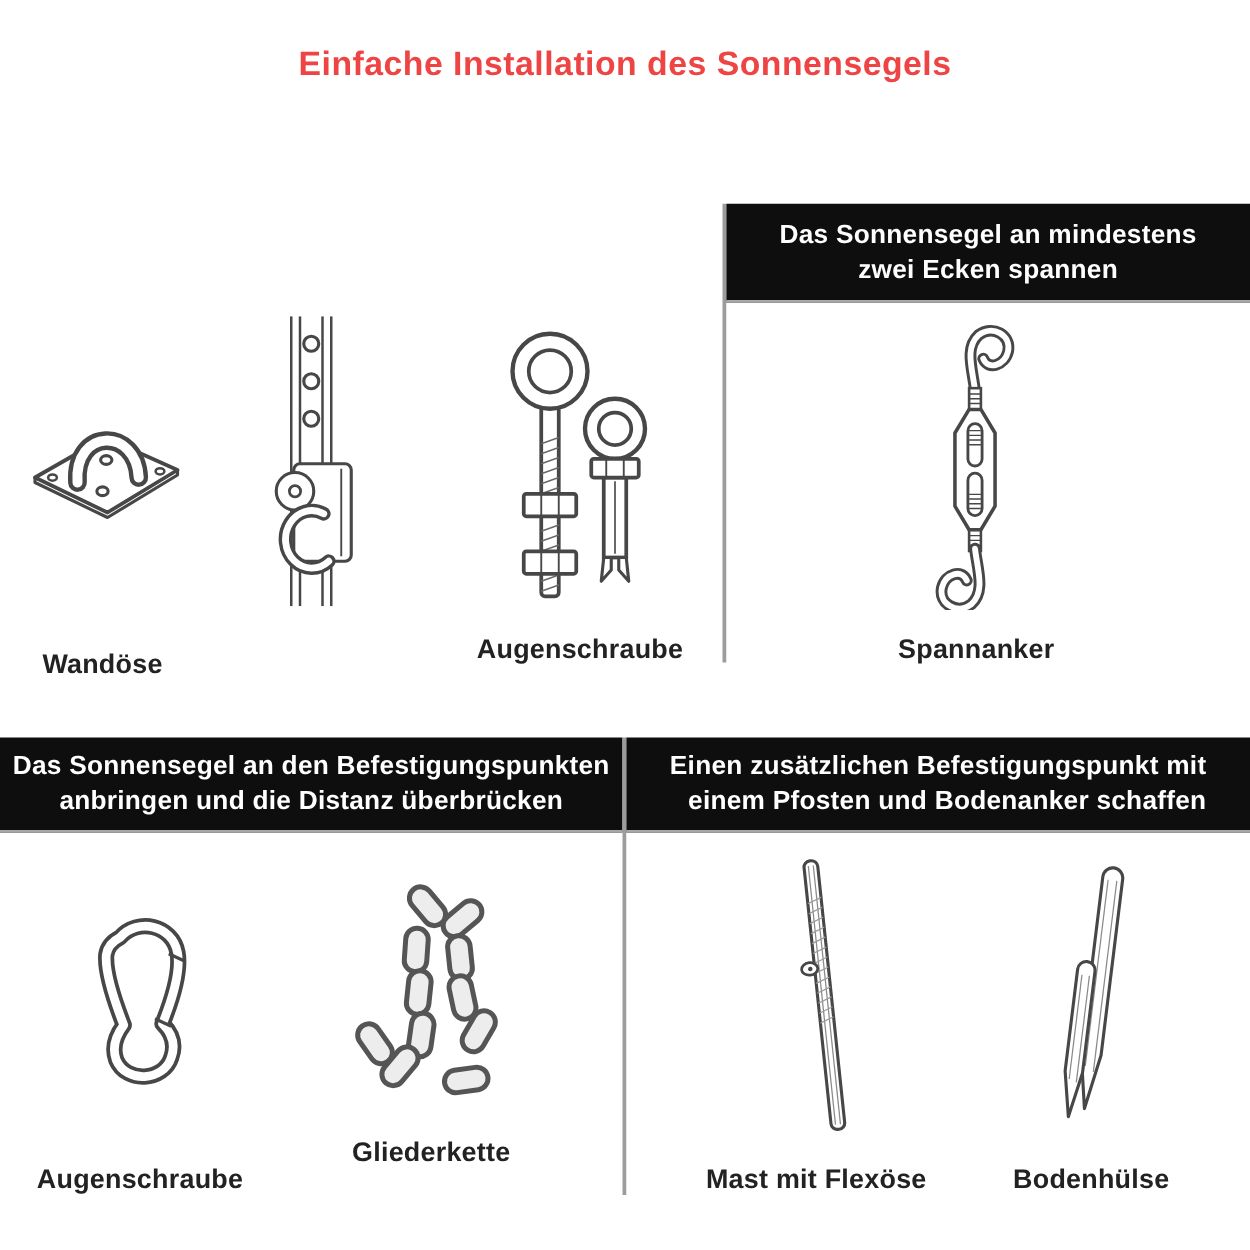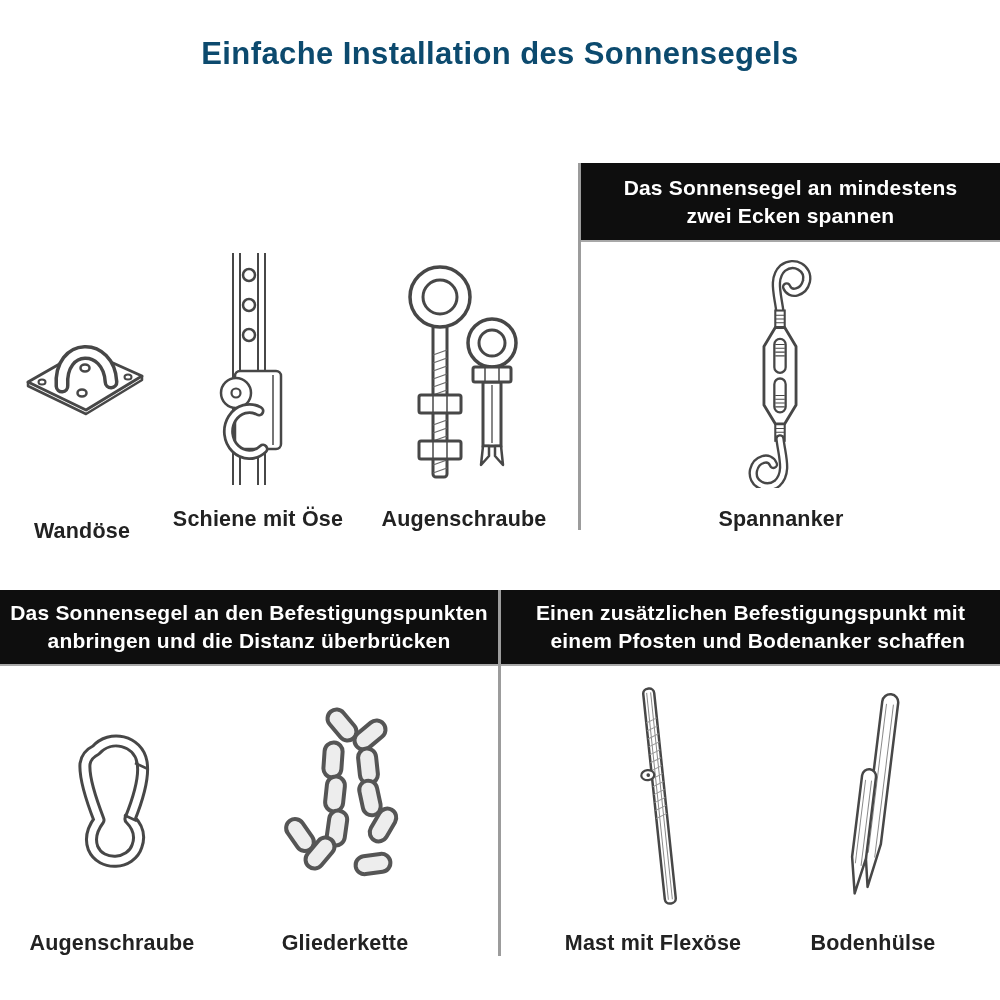--- a/index.html
+++ b/index.html
@@ -2,21 +2,21 @@
 <html><head>
 <meta charset="utf-8">
 <style>
   html,body{margin:0;padding:0;background:#fff;}
   .canvas{
     position:relative;width:1000px;height:1000px;background:#fff;
     font-family:"Liberation Sans", sans-serif;overflow:hidden;
   }
   .title{
     position:absolute;left:0;top:36px;width:1000px;text-align:center;
-    font-size:31px;font-weight:700;color:#0c4a6e;letter-spacing:.4px;
+    font-size:27px;font-weight:700;color:#ef4444;letter-spacing:.4px;
   }
   .hbar{
     position:absolute;background:#0e0e0e;color:#fff;
     display:flex;align-items:center;justify-content:center;text-align:center;
     border-bottom:2px solid #a8a8a8;box-sizing:border-box;
   }
   .hbar span{
     font-size:21px;font-weight:700;line-height:1.32;letter-spacing:.2px;
     white-space:pre-line;
   }
@@ -189,21 +189,20 @@
       <path d="M40,20 a8,8 0 0 1 16,0 L56,162 L48,206 L40,162 Z" fill="#fff" stroke="#474747" stroke-width="2.5" stroke-linejoin="round"></path>
       <line x1="44.5" y1="22" x2="44.5" y2="172" stroke="#8a8a8a" stroke-width="1"></line>
       <line x1="51.5" y1="22" x2="51.5" y2="176" stroke="#8a8a8a" stroke-width="1"></line>
       <path d="M29,96 a7,7 0 0 1 14,0 L43,178 L36,214 L29,178 Z" fill="#fff" stroke="#474747" stroke-width="2.5" stroke-linejoin="round"></path>
       <line x1="33" y1="100" x2="33" y2="184" stroke="#8a8a8a" stroke-width="1"></line>
       <line x1="39" y1="100" x2="39" y2="186" stroke="#8a8a8a" stroke-width="1"></line>
     </g>
   </svg>
 
   <div class="item-label" style="left:82px;top:519px">Wandöse</div>
-  <div class="item-label" style="left:258px;top:507px">Schiene mit Öse</div>
   <div class="item-label" style="left:464px;top:507px">Augenschraube</div>
   <div class="item-label" style="left:781px;top:507px">Spannanker</div>
   <div class="item-label" style="left:112px;top:931px">Augenschraube</div>
-  <div class="item-label" style="left:345px;top:931px">Gliederkette</div>
+  <div class="item-label" style="left:345px;top:910px">Gliederkette</div>
   <div class="item-label" style="left:653px;top:931px">Mast mit Flexöse</div>
   <div class="item-label" style="left:873px;top:931px">Bodenhülse</div>
 
 </div>
 
 </body></html>

